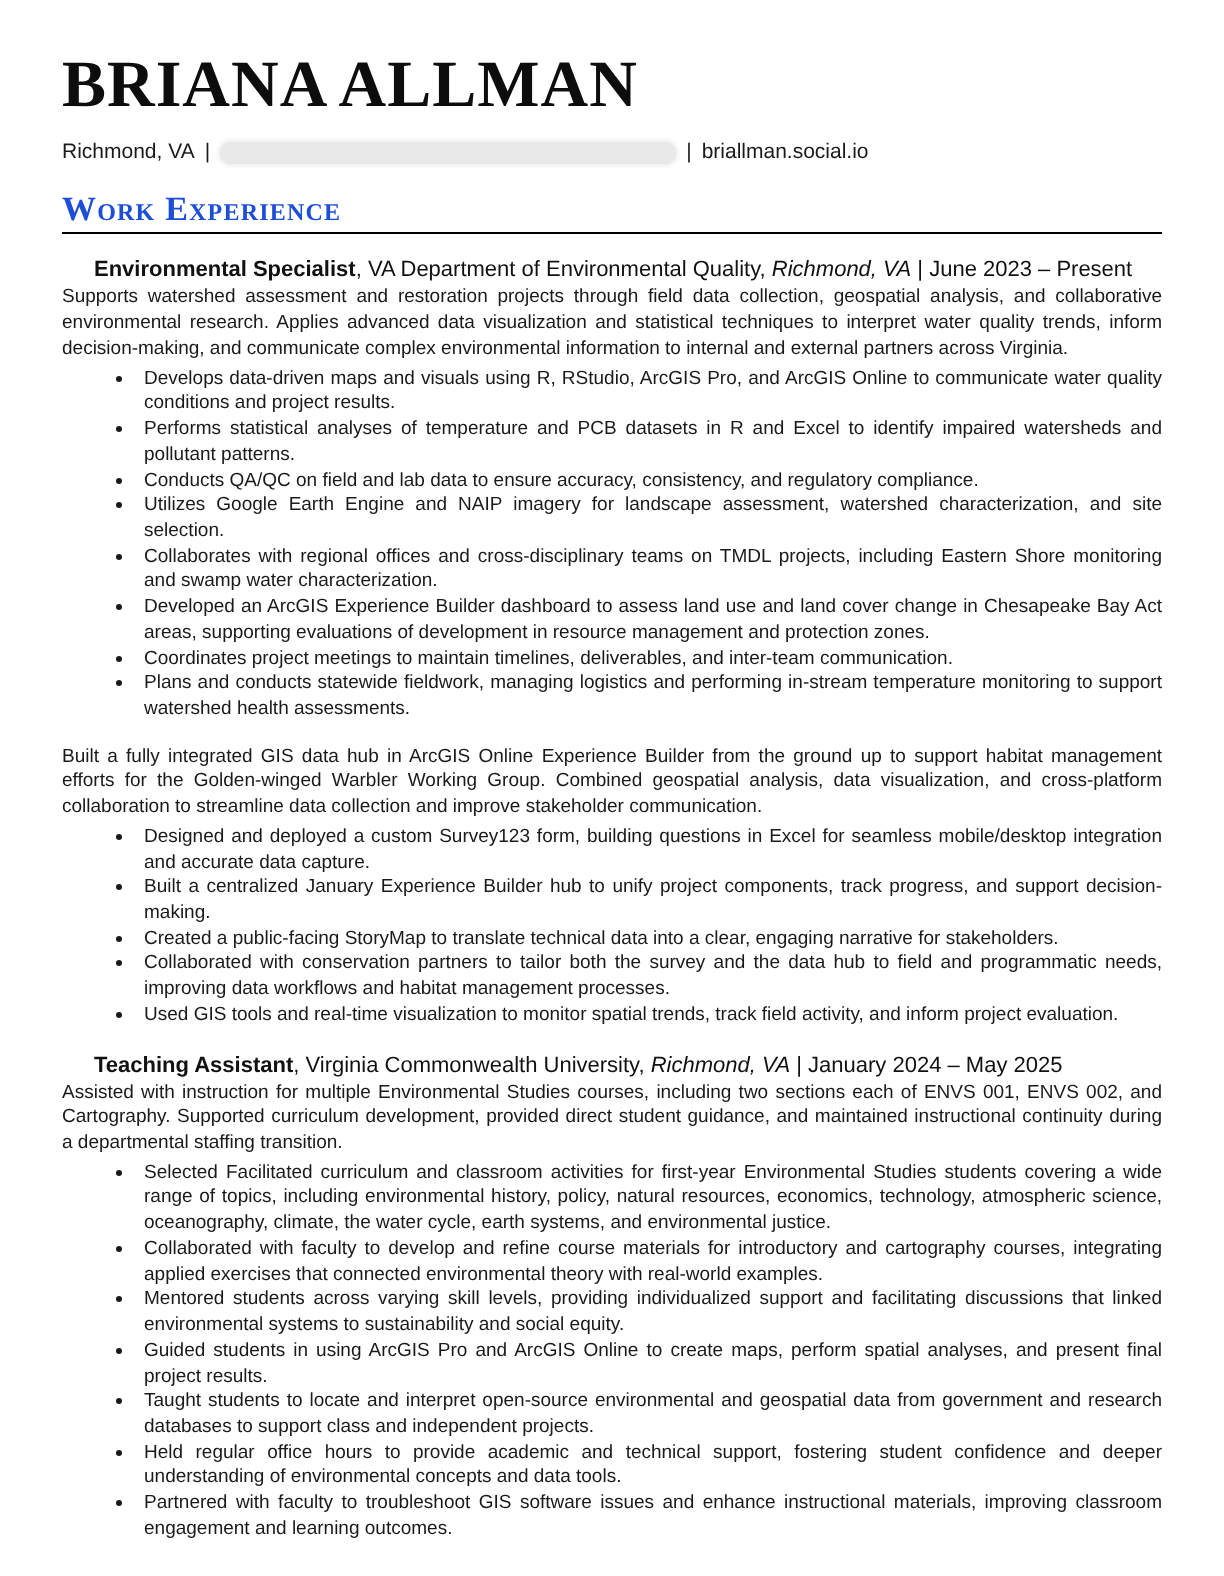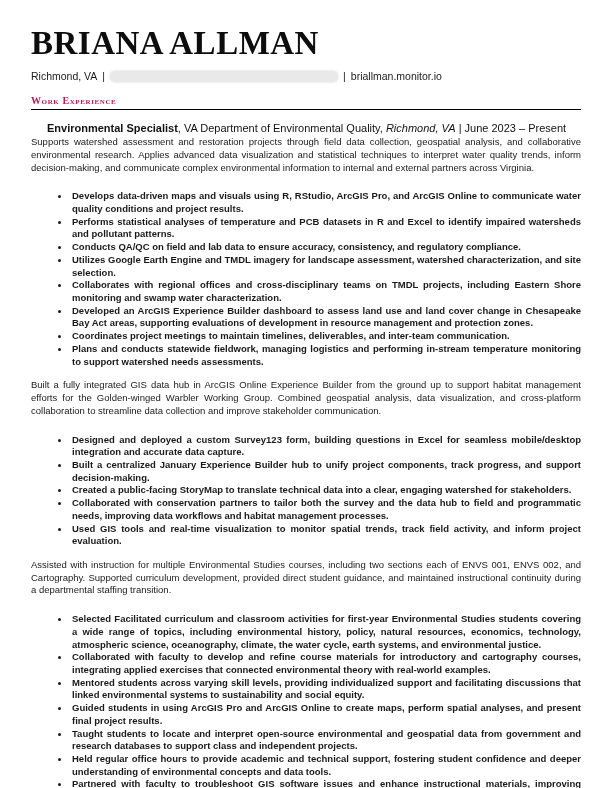--- a/index.html
+++ b/index.html
@@ -45,47 +45,46 @@
   }
   .section-head {
     margin-top: 13px;
     padding-bottom: 3px;
     border-bottom: 1.6px solid #000000;
   }
   .section-title {
     font-family: "Liberation Serif", serif;
     font-weight: bold;
     font-variant: small-caps;
-    font-size: 10px;
+    font-size: 17px;
     letter-spacing: 0.6px;
     line-height: 1.05;
-    color: #be185d;
+    color: #1d4ed8;
   }
   .job { margin-top: 11px; }
   .job-heading {
     font-size: 11px;
     line-height: 14px;
     white-space: nowrap;
     color: #111111;
     padding-left: 16px;
   }
   .job-title { font-weight: bold; }
   .job-location { font-style: italic; }
   .job-summary {
     margin-top: 1px;
     font-size: 9.5px;
     line-height: 1.34;
     text-align: justify;
     color: #1a1a1a;
   }
   .bullets {
-    margin-top: 16px;
+    margin-top: 2px;
     padding-left: 39px;
     list-style: disc;
-    font-weight: bold;
   }
   .bullets li {
     font-size: 9.5px;
     line-height: 1.34;
     text-align: justify;
     padding-left: 2px;
     color: #1a1a1a;
   }
   .bullets li::marker { font-size: 8.5px; }
 </style>
@@ -94,54 +93,55 @@
 
 <div class="page">
 
   <h1 class="candidate-name">BRIANA ALLMAN</h1>
 
   <div class="contact-line">
     <span>Richmond, VA</span>
     <span>|</span>
     <span class="redaction"></span>
     <span>|</span>
-    <span>briallman.monitor.io</span>
+    <span>briallman.social.io</span>
   </div>
 
   <div class="section-head">
     <div class="section-title">Work Experience</div>
   </div>
 
   <section class="job">
     <div class="job-heading"><span class="job-title">Environmental Specialist</span><span>, VA Department of Environmental Quality, </span><span class="job-location">Richmond, VA</span><span> | June 2023 – Present</span></div>
     <p class="job-summary">Supports watershed assessment and restoration projects through field data collection, geospatial analysis, and collaborative environmental research. Applies advanced data visualization and statistical techniques to interpret water quality trends, inform decision-making, and communicate complex environmental information to internal and external partners across Virginia.</p>
     <ul class="bullets">
         <li>Develops data-driven maps and visuals using R, RStudio, ArcGIS Pro, and ArcGIS Online to communicate water quality conditions and project results.</li>
         <li>Performs statistical analyses of temperature and PCB datasets in R and Excel to identify impaired watersheds and pollutant patterns.</li>
         <li>Conducts QA/QC on field and lab data to ensure accuracy, consistency, and regulatory compliance.</li>
-        <li>Utilizes Google Earth Engine and TMDL imagery for landscape assessment, watershed characterization, and site selection.</li>
+        <li>Utilizes Google Earth Engine and NAIP imagery for landscape assessment, watershed characterization, and site selection.</li>
         <li>Collaborates with regional offices and cross-disciplinary teams on TMDL projects, including Eastern Shore monitoring and swamp water characterization.</li>
         <li>Developed an ArcGIS Experience Builder dashboard to assess land use and land cover change in Chesapeake Bay Act areas, supporting evaluations of development in resource management and protection zones.</li>
         <li>Coordinates project meetings to maintain timelines, deliverables, and inter-team communication.</li>
-        <li>Plans and conducts statewide fieldwork, managing logistics and performing in-stream temperature monitoring to support watershed needs assessments.</li>
+        <li>Plans and conducts statewide fieldwork, managing logistics and performing in-stream temperature monitoring to support watershed health assessments.</li>
       </ul>
   </section>
 
   <section class="job">
     <p class="job-summary">Built a fully integrated GIS data hub in ArcGIS Online Experience Builder from the ground up to support habitat management efforts for the Golden-winged Warbler Working Group. Combined geospatial analysis, data visualization, and cross-platform collaboration to streamline data collection and improve stakeholder communication.</p>
     <ul class="bullets">
         <li>Designed and deployed a custom Survey123 form, building questions in Excel for seamless mobile/desktop integration and accurate data capture.</li>
         <li>Built a centralized January Experience Builder hub to unify project components, track progress, and support decision-making.</li>
-        <li>Created a public-facing StoryMap to translate technical data into a clear, engaging watershed for stakeholders.</li>
+        <li>Created a public-facing StoryMap to translate technical data into a clear, engaging narrative for stakeholders.</li>
         <li>Collaborated with conservation partners to tailor both the survey and the data hub to field and programmatic needs, improving data workflows and habitat management processes.</li>
         <li>Used GIS tools and real-time visualization to monitor spatial trends, track field activity, and inform project evaluation.</li>
       </ul>
   </section>
 
   <section class="job">
+    <div class="job-heading"><span class="job-title">Teaching Assistant</span><span>, Virginia Commonwealth University, </span><span class="job-location">Richmond, VA</span><span> | January 2024 – May 2025</span></div>
     <p class="job-summary">Assisted with instruction for multiple Environmental Studies courses, including two sections each of ENVS 001, ENVS 002, and Cartography. Supported curriculum development, provided direct student guidance, and maintained instructional continuity during a departmental staffing transition.</p>
     <ul class="bullets">
         <li>Selected Facilitated curriculum and classroom activities for first-year Environmental Studies students covering a wide range of topics, including environmental history, policy, natural resources, economics, technology, atmospheric science, oceanography, climate, the water cycle, earth systems, and environmental justice.</li>
         <li>Collaborated with faculty to develop and refine course materials for introductory and cartography courses, integrating applied exercises that connected environmental theory with real-world examples.</li>
         <li>Mentored students across varying skill levels, providing individualized support and facilitating discussions that linked environmental systems to sustainability and social equity.</li>
         <li>Guided students in using ArcGIS Pro and ArcGIS Online to create maps, perform spatial analyses, and present final project results.</li>
         <li>Taught students to locate and interpret open-source environmental and geospatial data from government and research databases to support class and independent projects.</li>
         <li>Held regular office hours to provide academic and technical support, fostering student confidence and deeper understanding of environmental concepts and data tools.</li>
         <li>Partnered with faculty to troubleshoot GIS software issues and enhance instructional materials, improving classroom engagement and learning outcomes.</li>
       </ul>

